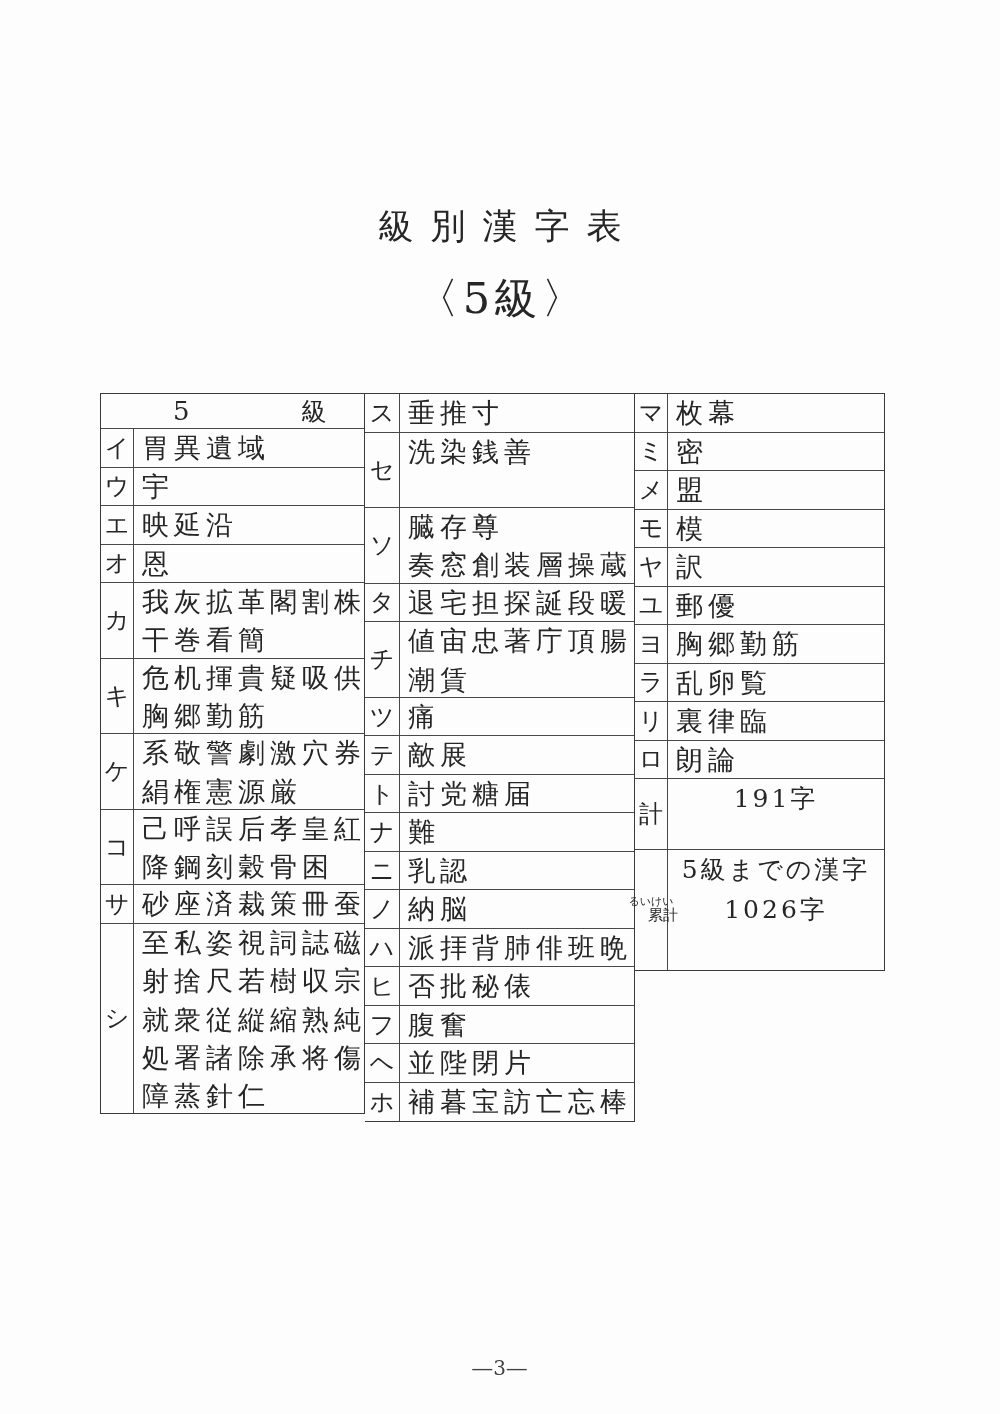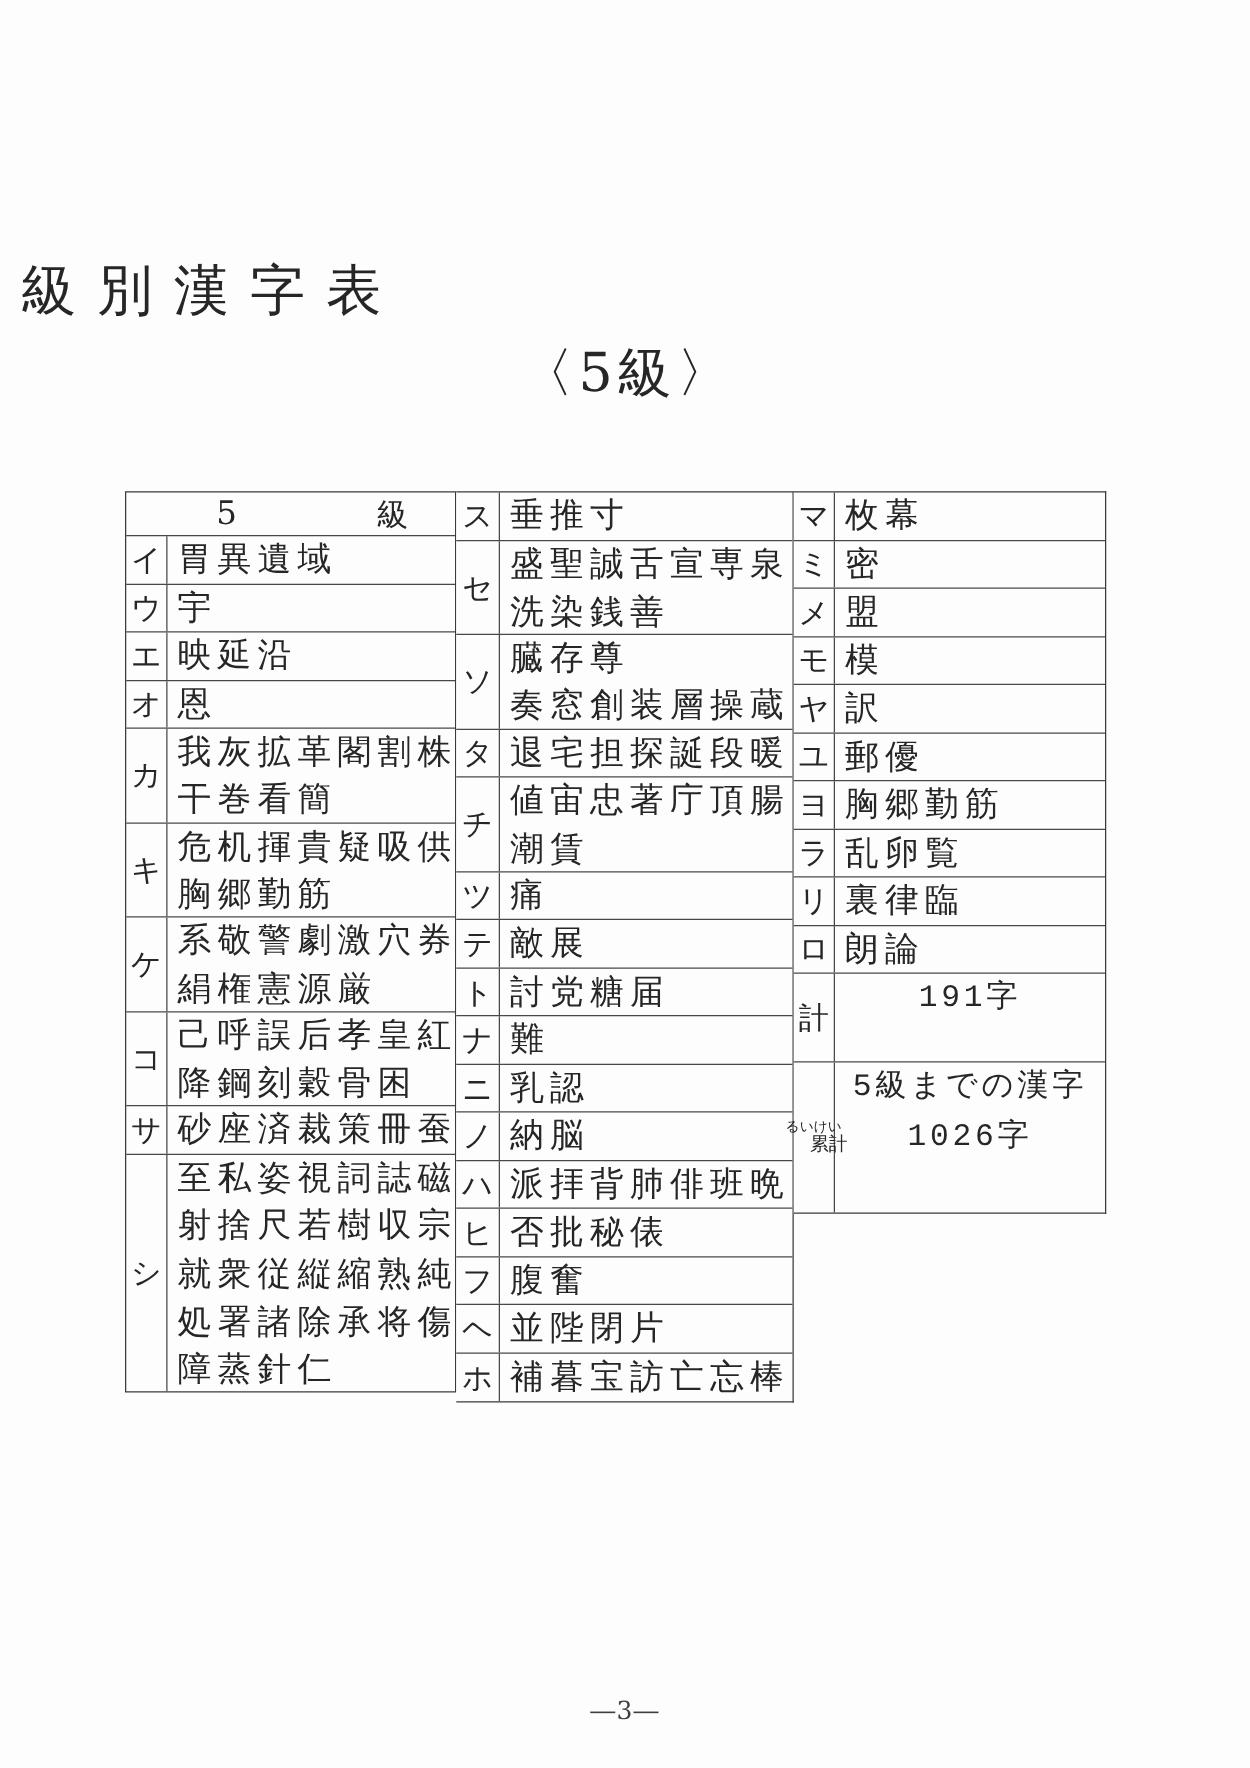--- a/index.html
+++ b/index.html
@@ -12,21 +12,22 @@
     background: #fdfdfd;
     font-family: "DejaVu Serif", "Liberation Serif", serif;
     color: #262626;
     overflow: hidden;
   }
   .doc-title {
     position: absolute;
     top: 203px;
     left: 0;
     width: 100%;
-    font-size: 44px;
+    text-align: center;
+    font-size: 35px;
     font-weight: normal;
     letter-spacing: 17px;
     text-indent: 17px;
   }
   .doc-subtitle {
     position: absolute;
     top: 270px;
     left: 0;
     width: 100%;
     text-align: center;
@@ -72,21 +73,20 @@
   .h-num { margin-left: 72px; font-size: 26px; }
   .h-label { margin-left: 112px; font-size: 25px; }
   .krow.total .content-cell,
   .krow.cumulative .content-cell { padding-left: 0; }
   .sum-line {
     text-align: center;
     font-size: 25px;
     line-height: 40px;
     letter-spacing: 3px;
     white-space: nowrap;
-    font-family: Liberation Mono, monospace;
   }
   .ruby-text { font-size: 11px; line-height: 10px; letter-spacing: 0; white-space: nowrap; }
   .kana-small { font-size: 15px; line-height: 17px; letter-spacing: 0; white-space: nowrap; margin-left: 24px; }
   .page-number {
     position: absolute;
     top: 1356px;
     left: 0;
     width: 100%;
     text-align: center;
     font-size: 20px;
@@ -180,21 +180,20 @@
     <div class="kcol kcol2">
         <div class="krow" style="height: 38.5px;">
           <div class="kana-cell">ス</div>
           <div class="content-cell">
             <div class="kline">垂推寸</div>
           </div>
         </div>
         <div class="krow" style="height: 75.6px;">
           <div class="kana-cell">セ</div>
           <div class="content-cell">
-            <div class="kline">盛聖誠舌宣専泉</div>
             <div class="kline">洗染銭善</div>
           </div>
         </div>
         <div class="krow" style="height: 75.6px;">
           <div class="kana-cell">ソ</div>
           <div class="content-cell">
             <div class="kline">臓存尊</div>
             <div class="kline">奏窓創装層操蔵</div>
           </div>
         </div>

